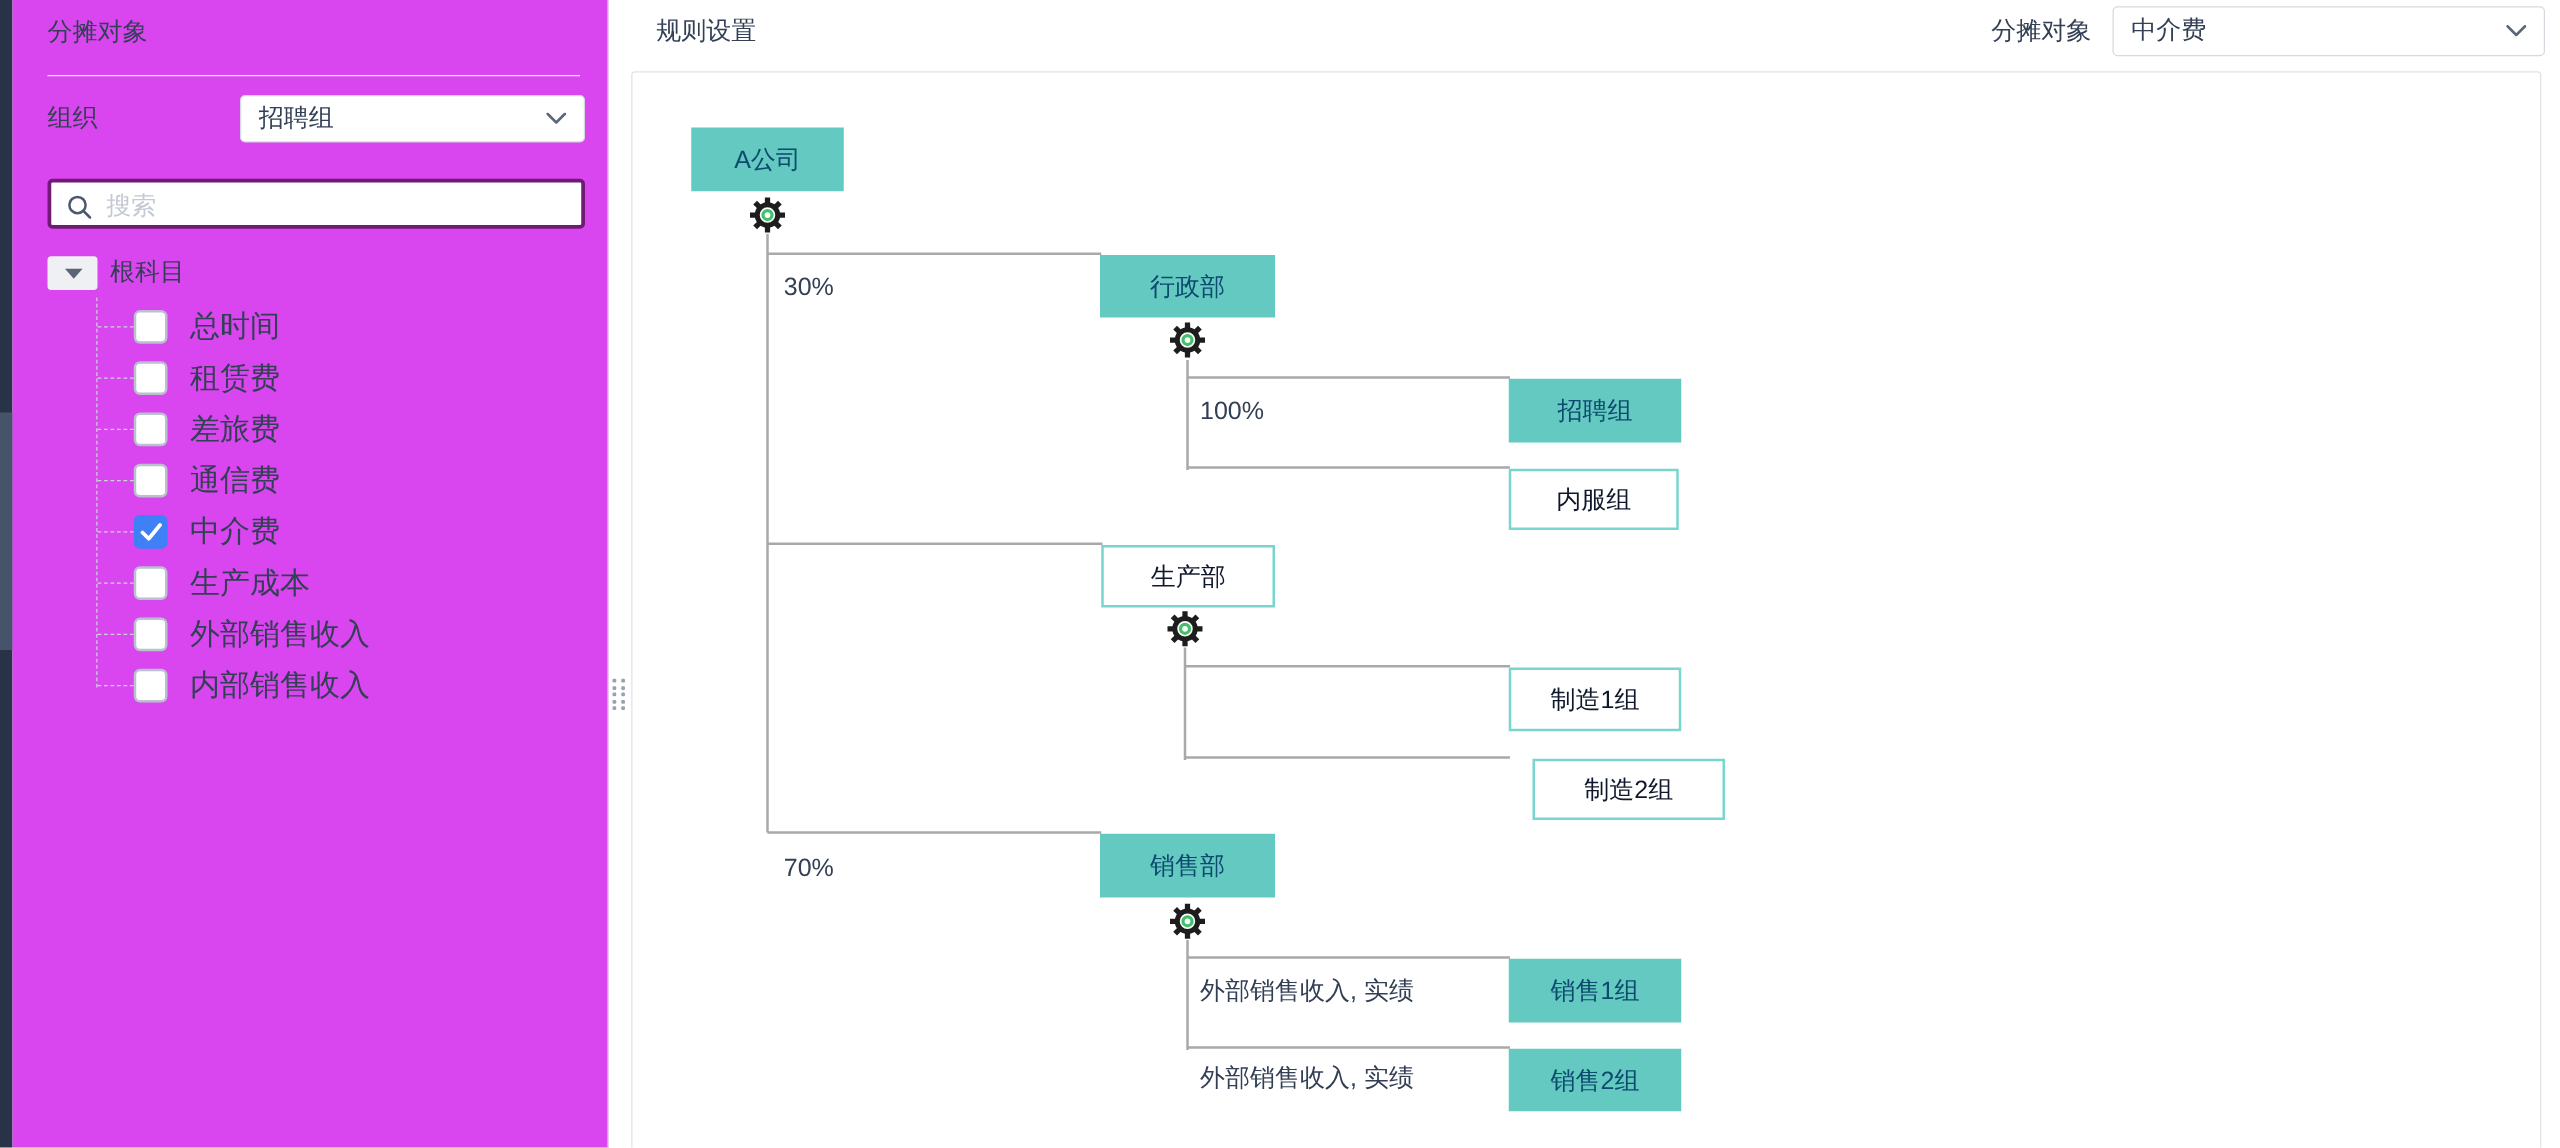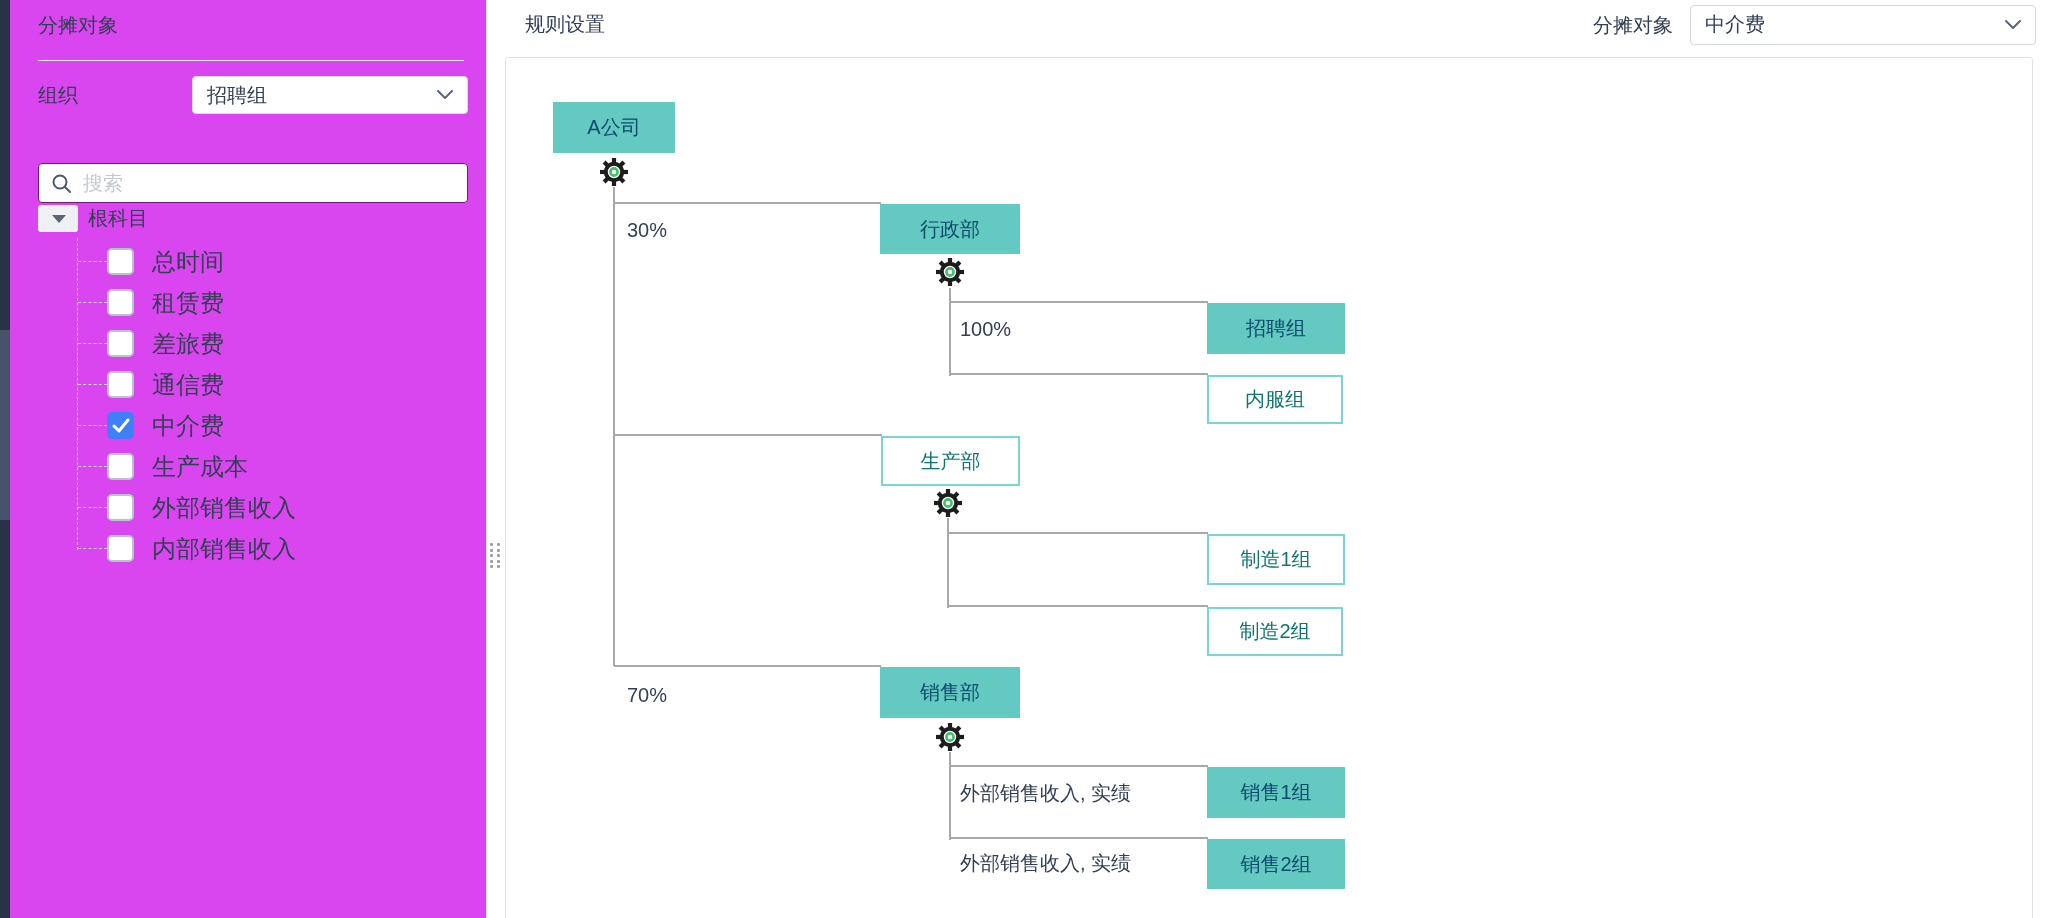--- a/index.html
+++ b/index.html
@@ -13,21 +13,21 @@
 
   
   .sidebar { left:10px; top:0; width:477px; height:918px; background:#d946ef; border-right:1px solid #e7e9ed; }
   .sb-title { left:28px; top:12px; font-size:20px; font-weight:500; }
   .sb-divider { left:28px; top:60px; width:426px; height:1px; background:#e9ebef; }
   .field-label { left:28px; top:76px; height:38px; line-height:38px; font-size:20px; }
   .select { border:1px solid #d5d9e0; border-radius:4px; background:#fff; cursor:pointer; }
   .org-select { left:182px; top:76px; width:276px; height:38px; }
   .select .val { position:absolute; left:14px; top:0; line-height:36px; font-size:20px; }
   .select .chev { position:absolute; right:14px; top:50%; margin-top:-5px; }
-  .search-box { left:28px; top:143px; width:430px; height:40px; border:1px solid #701a75; border-radius:4px; background:#fff;margin-top:20px; }
+  .search-box { left:28px; top:143px; width:430px; height:40px; border:3px solid #701a75; border-radius:4px; background:#fff; }
   .search-box svg { position:absolute; left:12px; top:9px; }
   .search-box input { position:absolute; left:44px; top:1px; width:375px; height:36px; border:none; outline:none;
     font-size:20px; font-family:inherit; color:#323f54; background:transparent; }
   .search-box input::placeholder { color:#c3c9d2; }
 
   
   .caret-btn { left:28px; top:205px; width:40px; height:27px; background:#eef0f3; border-radius:3px; cursor:pointer; }
   .caret-btn .tri { position:absolute; left:14px; top:10px; width:0; height:0;
     border-left:7px solid transparent; border-right:7px solid transparent; border-top:8px solid #5a6576; }
   .root-label { left:78px; top:205px; height:27px; line-height:27px; font-size:20px; }
@@ -50,21 +50,21 @@
   .main { left:487px; top:0; width:1561px; height:918px; overflow:hidden; }
   .main-title { left:38px; top:11px; font-size:20px; font-weight:500; }
   .recv-label { left:1106px; top:5px; height:40px; line-height:40px; font-size:20px; }
   .recv-select { left:1203px; top:5px; width:346px; height:40px; }
   .canvas { left:18px; top:57px; width:1528px; height:880px; border:1px solid #dfe2e7; border-radius:3px; background:#fff; }
 
   
   .hline, .vline { background:#a9a9a9; }
   .node { display:flex; align-items:center; justify-content:center; font-size:20px; cursor:pointer; }
   .node.fill { background:#63c9c1; color:#0c4a6e; }
-  .node.outline { background:#fff; border:2px solid #79d6ce; color:#0f766e; }
+  .node.outline { background:#fff; border:2px solid #79d6ce; color:#0f172a; }
   .gear { cursor:pointer; }
   .dlabel { font-size:20px; height:28px; line-height:28px; }
 </style>
 </head>
 <body>
 
 <div class="abs nav-strip">
     <div class="seg"></div>
   </div>
 
@@ -190,21 +190,21 @@
     </div>
   <div class="abs node outline" style="left:720px;top:375px;width:136px;height:49px">
       <span>内服组</span>
     </div>
   <div class="abs node outline" style="left:394px;top:436px;width:139px;height:50px">
       <span>生产部</span>
     </div>
   <div class="abs node outline" style="left:720px;top:534px;width:138px;height:51px">
       <span>制造1组</span>
     </div>
-  <div class="abs node outline" style="left:720px;top:607px;width:136px;height:49px">
+  <div class="abs node outline" style="left:739px;top:607px;width:154px;height:49px">
       <span>制造2组</span>
     </div>
   <div class="abs node fill" style="left:393px;top:667px;width:140px;height:51px">
       <span>销售部</span>
     </div>
   <div class="abs node fill" style="left:720px;top:767px;width:138px;height:51px">
       <span>销售1组</span>
     </div>
   <div class="abs node fill" style="left:720px;top:839px;width:138px;height:50px">
       <span>销售2组</span>

